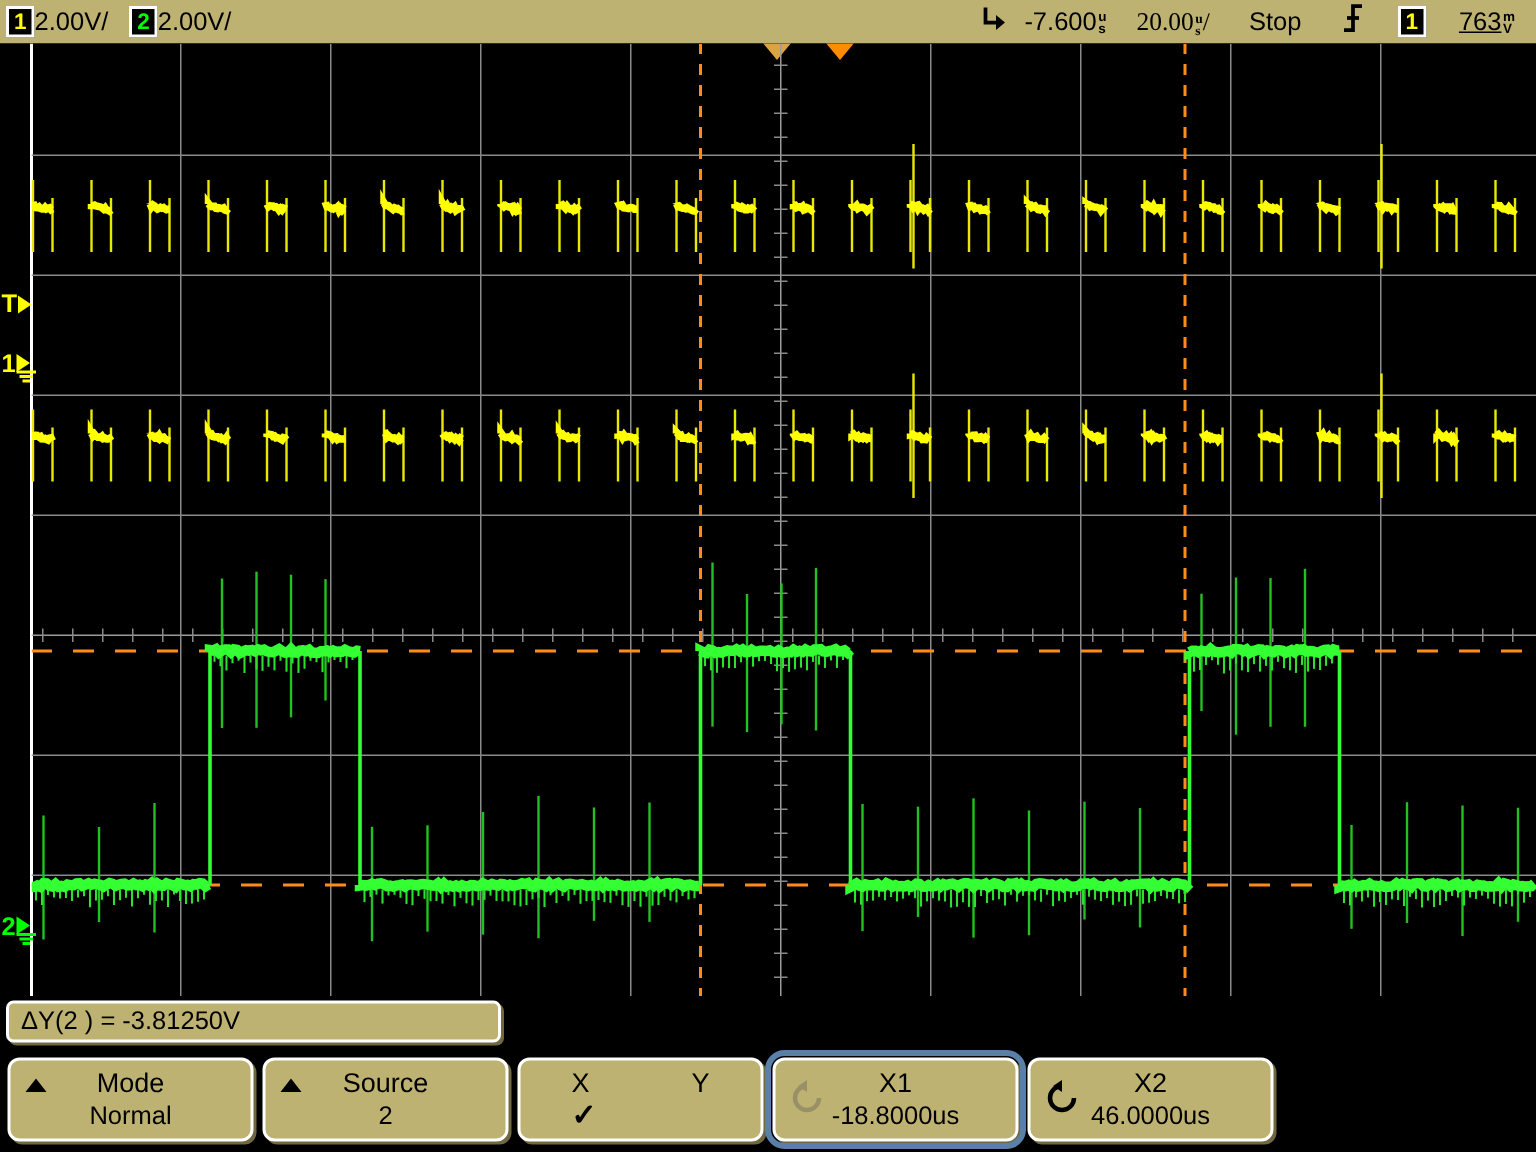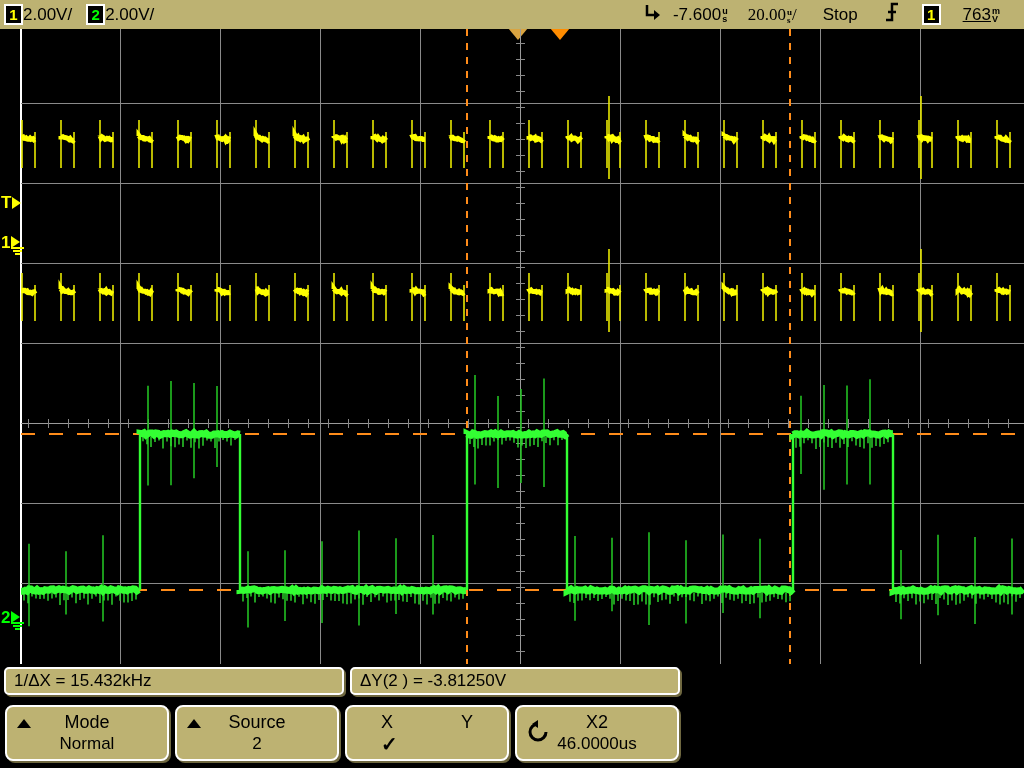--- a/index.html
+++ b/index.html
@@ -211,21 +211,21 @@
 
     <div style="margin-left:26px;">
       <svg width="16" height="20" viewBox="0 0 16 20" aria-hidden="true">
         <path d="M2 18 L8 18 L8 2 L14 2" stroke="#000" stroke-width="2.5" fill="none"></path>
         <path d="M4 10 L12 10" stroke="#000" stroke-width="2.5" fill="none"></path>
       </svg>
     </div>
 
     <div class="chbadge trigsrc" style="margin-left:22px;">1</div>
 
-    <div class="tb-item" style="margin-left:22px; margin-right:24px;text-decoration:underline;">
+    <div class="tb-item" style="margin-left:22px; margin-right:14px;text-decoration:underline;">
       <span>763</span><span class="stacked">
           <span>m</span>
           <span>V</span>
         </span>
     </div>
   </div>
 
   <div class="screen">
 
     <div class="leftborder"></div>
@@ -841,21 +841,20 @@
             <path d="M546 405 L546 561"></path>
             <path d="M772 561 L772 405"></path>
             <path d="M872 405 L872 561"></path>
           </g>
       </svg>
 
     </div>
   </div>
 
   <div class="measbar">
-    <div class="measbox m2">1/ΔX = 15.432kHz</div>
     <div class="measbox m3">ΔY(2 ) = -3.81250V</div>
   </div>
 
   <div class="keybar">
 
     <div class="key">
       <span class="uparrow"></span>
       <span class="l1">Mode</span>
       <span class="l2">Normal</span>
     </div>
@@ -869,20 +868,30 @@
     <div class="key">
       <span class="xyrow">
         <span>X</span>
         <span>Y</span>
       </span>
       <span class="checkrow">
         <span class="chk">✓</span>
       </span>
     </div>
 
+    <div class="key selected">
+      <span class="rotico">
+        <svg width="26" height="26" viewBox="0 0 26 26" aria-hidden="true">
+          <path d="M21 13 A8 8 0 1 1 13 5" stroke="#9a9068" stroke-width="3" fill="none"></path>
+          <path d="M13 1 L13 9 L7 5 Z" fill="#9a9068"></path>
+        </svg>
+      </span>
+      <span class="l1">X1</span>
+      <span class="l2">-18.8000us</span>
+    </div>
 
     <div class="key">
       <span class="rotico">
         <svg width="26" height="26" viewBox="0 0 26 26" aria-hidden="true">
           <path d="M21 13 A8 8 0 1 1 13 5" stroke="#000" stroke-width="3" fill="none"></path>
           <path d="M13 1 L13 9 L7 5 Z" fill="#000"></path>
         </svg>
       </span>
       <span class="l1">X2</span>
       <span class="l2">46.0000us</span>

